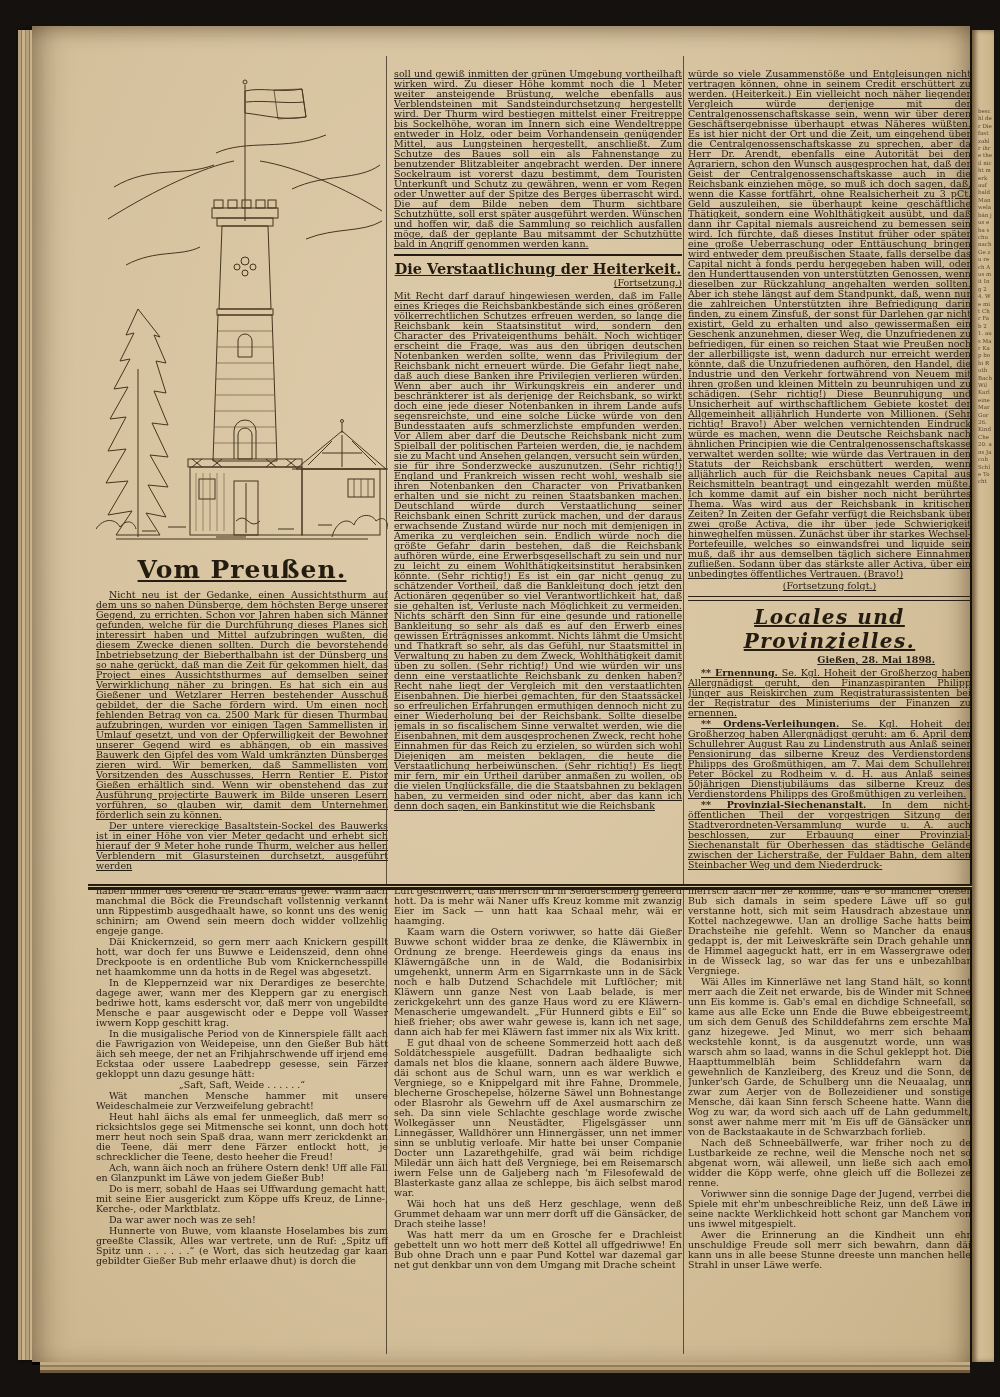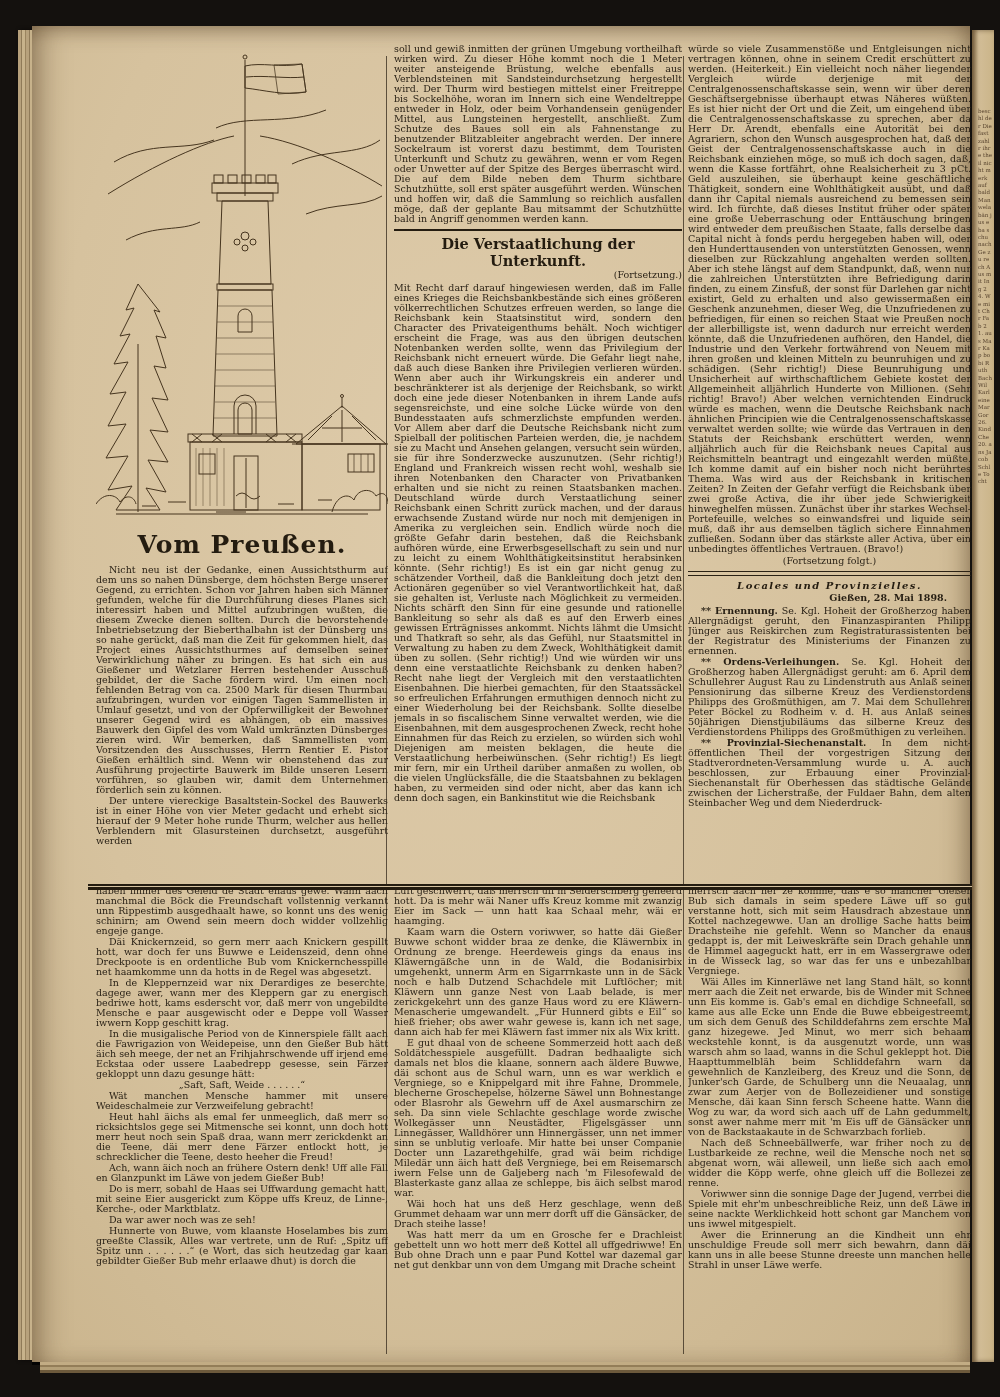--- a/index.html
+++ b/index.html
@@ -19,39 +19,39 @@
     background:repeating-linear-gradient(180deg,#c2ac84 0 3px,#937d58 3px 5px,#b5a078 5px 8px,#6d5a3c 8px 11px);}
   
   .sliver{position:absolute;left:972px;top:30px;width:22px;height:1332px;
     background:linear-gradient(90deg,#a88f66 0,#d2bd97 30%,#cab488 100%);
     box-shadow:inset 3px 0 5px rgba(60,40,18,.55);overflow:hidden;}
   .sliver-text{padding:78px 2px 0 6px;font-size:5.5px;line-height:7.4px;color:#55412c;
     word-break:break-all;}
   
   .col{position:absolute;overflow:hidden;color:#261e13;}
   .c1{left:64px;width:292px;}  .c2{left:362px;width:288px;}  .c3{left:656px;width:283px;}
-  .top{top:18px;height:826px;} .bot{top:860px;height:452px;}
+  .top{top:43px;height:826px;text-decoration:underline;} .bot{top:860px;height:452px;}
   .vrule{position:absolute;top:30px;height:1298px;width:1px;background:#3c3122;opacity:.8;}
   .vr1{left:354px;} .vr2{left:651px;}
   .feu-rule{position:absolute;left:56px;top:858px;width:884px;height:6px;
     background:linear-gradient(180deg,#241c10 0 2px,#d6c3a0 2px 3px,#241c10 3px 6px);}
   
   p{margin:0 0 1px 0;font-size:9.5px;line-height:10px;text-align:justify;}
   .ind{text-indent:13px;}
   .lead{font-weight:bold;}
   h2.duens{font-size:25px;font-weight:bold;text-align:center;margin:10px 0 6px 0;color:#241c10;
     letter-spacing:1px;}
   h3.rbank{font-size:14.5px;font-weight:bold;text-align:center;margin:3px 0 0 0;color:#241c10;}
   .subt{text-align:right;font-size:9.5px;margin:1px 0 3px 0;}
   .hr1{border-top:2px solid #241c10;margin:5px 0 4px 0;}
   .hr2{height:3px;border-top:1px solid #2a2114;border-bottom:1px solid #2a2114;margin:5px 0 4px 0;}
   .fort{text-align:center;text-indent:0;margin:2px 0 3px 0;}
-  h3.loc{font-size:10px;font-weight:bold;font-style:italic;text-align:center;margin:4px 0 2px 0;
+  h3.loc{font-size:20px;font-weight:bold;font-style:italic;text-align:center;margin:4px 0 2px 0;
     letter-spacing:1.5px;color:#241c10;}
-  .dateline{text-align:right;font-weight:bold;padding-right:24px;margin:0 0 3px 0;text-indent:0;}
+  .dateline{text-align:right;font-weight:bold;padding-right:36px;margin:0 0 3px 0;text-indent:0;}
   .qline{text-align:center;text-indent:0;}
   figure{margin:0;}
   .ill path,.ill line,.ill rect,.ill circle,.ill polyline{stroke:#46351f;fill:none;stroke-width:1;}
 </style>
 </head>
 <body>
 
 <div class="scene">
   <div class="left-edge"></div>
 
@@ -124,21 +124,21 @@
         </svg>
       </figure>
       <h2 class="duens">Vom Preußen.</h2>
       <p class="ind">Nicht neu ist der Gedanke, einen Aussichtsthurm auf dem uns so nahen Dünsberge, dem höchsten Berge unserer Gegend, zu errichten. Schon vor Jahren haben sich Männer gefunden, welche für die Durchführung dieses Planes sich interessirt haben und Mittel aufzubringen wußten, die diesem Zwecke dienen sollten. Durch die bevorstehende Inbetriebsetzung der Bieberthalbahn ist der Dünsberg uns so nahe gerückt, daß man die Zeit für gekommen hielt, das Project eines Aussichtsthurmes auf demselben seiner Verwirklichung näher zu bringen. Es hat sich ein aus Gießener und Wetzlarer Herren bestehender Ausschuß gebildet, der die Sache fördern wird. Um einen noch fehlenden Betrag von ca. 2500 Mark für diesen Thurmbau aufzubringen, wurden vor einigen Tagen Sammellisten in Umlauf gesetzt, und von der Opferwilligkeit der Bewohner unserer Gegend wird es abhängen, ob ein massives Bauwerk den Gipfel des vom Wald umkränzten Dünsberges zieren wird. Wir bemerken, daß Sammellisten vom Vorsitzenden des Ausschusses, Herrn Rentier E. Pistor Gießen erhältlich sind. Wenn wir obenstehend das zur Ausführung projectirte Bauwerk im Bilde unseren Lesern vorführen, so glauben wir, damit dem Unternehmen förderlich sein zu können.</p>
       <p class="ind">Der untere viereckige Basaltstein-Sockel des Bauwerks ist in einer Höhe von vier Meter gedacht und erhebt sich hierauf der 9 Meter hohe runde Thurm, welcher aus hellen Verblendern mit Glasursteinen durchsetzt, ausgeführt werden</p>
     </div>
 
     <div class="col c2 top">
       <p>soll und gewiß inmitten der grünen Umgebung vortheilhaft wirken wird. Zu dieser Höhe kommt noch die 1 Meter weiter ansteigende Brüstung, welche ebenfalls aus Verblendsteinen mit Sandsteindurchsetzung hergestellt wird. Der Thurm wird bestiegen mittelst einer Freitreppe bis Sockelhöhe, woran im Innern sich eine Wendeltreppe entweder in Holz, oder beim Vorhandensein genügender Mittel, aus Lungsteinen hergestellt, anschließt. Zum Schutze des Baues soll ein als Fahnenstange zu benutzender Blitzableiter angebracht werden. Der innere Sockelraum ist vorerst dazu bestimmt, dem Touristen Unterkunft und Schutz zu gewähren, wenn er vom Regen oder Unwetter auf der Spitze des Berges überrascht wird. Die auf dem Bilde neben dem Thurm sichtbare Schutzhütte, soll erst später ausgeführt werden. Wünschen und hoffen wir, daß die Sammlung so reichlich ausfallen möge, daß der geplante Bau mitsammt der Schutzhütte bald in Angriff genommen werden kann.</p>
       <div class="hr1"></div>
-      <h3 class="rbank">Die Verstaatlichung der Unterkunft.</h3>
+      <h3 class="rbank">Die Verstaatlichung der Heiterkeit.</h3>
       <p class="subt">(Fortsetzung.)</p>
       <p>Mit Recht darf darauf hingewiesen werden, daß im Falle eines Krieges die Reichsbankbestände sich eines größeren völkerrechtlichen Schutzes erfreuen werden, so lange die Reichsbank kein Staatsinstitut wird, sondern den Character des Privateigenthums behält. Noch wichtiger erscheint die Frage, was aus den übrigen deutschen Notenbanken werden sollte, wenn das Privilegium der Reichsbank nicht erneuert würde. Die Gefahr liegt nahe, daß auch diese Banken ihre Privilegien verlieren würden. Wenn aber auch ihr Wirkungskreis ein anderer und beschränkterer ist als derjenige der Reichsbank, so wirkt doch eine jede dieser Notenbanken in ihrem Lande aufs segensreichste, und eine solche Lücke würde von den Bundesstaaten aufs schmerzlichste empfunden werden. Vor Allem aber darf die Deutsche Reichsbank nicht zum Spielball der politischen Parteien werden, die, je nachdem sie zu Macht und Ansehen gelangen, versucht sein würden, sie für ihre Sonderzwecke auszunutzen. (Sehr richtig!) England und Frankreich wissen recht wohl, weshalb sie ihren Notenbanken den Character von Privatbanken erhalten und sie nicht zu reinen Staatsbanken machen. Deutschland würde durch Verstaatlichung seiner Reichsbank einen Schritt zurück machen, und der daraus erwachsende Zustand würde nur noch mit demjenigen in Amerika zu vergleichen sein. Endlich würde noch die größte Gefahr darin bestehen, daß die Reichsbank aufhören würde, eine Erwerbsgesellschaft zu sein und nur zu leicht zu einem Wohlthätigkeitsinstitut herabsinken könnte. (Sehr richtig!) Es ist ein gar nicht genug zu schätzender Vortheil, daß die Bankleitung doch jetzt den Actionären gegenüber so viel Verantwortlichkeit hat, daß sie gehalten ist, Verluste nach Möglichkeit zu vermeiden. Nichts schärft den Sinn für eine gesunde und rationelle Bankleitung so sehr als daß es auf den Erwerb eines gewissen Erträgnisses ankommt. Nichts lähmt die Umsicht und Thatkraft so sehr, als das Gefühl, nur Staatsmittel in Verwaltung zu haben zu dem Zweck, Wohlthätigkeit damit üben zu sollen. (Sehr richtig!) Und wie würden wir uns denn eine verstaatlichte Reichsbank zu denken haben? Recht nahe liegt der Vergleich mit den verstaatlichten Eisenbahnen. Die hierbei gemachten, für den Staatssäckel so erfreulichen Erfahrungen ermuthigen dennoch nicht zu einer Wiederholung bei der Reichsbank. Sollte dieselbe jemals in so fiscalischem Sinne verwaltet werden, wie die Eisenbahnen, mit dem ausgesprochenen Zweck, recht hohe Einnahmen für das Reich zu erzielen, so würden sich wohl Diejenigen am meisten beklagen, die heute die Verstaatlichung herbeiwünschen. (Sehr richtig!) Es liegt mir fern, mir ein Urtheil darüber anmaßen zu wollen, ob die vielen Unglücksfälle, die die Staatsbahnen zu beklagen haben, zu vermeiden sind oder nicht, aber das kann ich denn doch sagen, ein Bankinstitut wie die Reichsbank</p>
     </div>
 
     <div class="col c3 top">
       <p>würde so viele Zusammenstöße und Entgleisungen nicht vertragen können, ohne in seinem Credit erschüttert zu werden. (Heiterkeit.) Ein vielleicht noch näher liegender Vergleich würde derjenige mit der Centralgenossenschaftskasse sein, wenn wir über deren Geschäftsergebnisse überhaupt etwas Näheres wüßten. Es ist hier nicht der Ort und die Zeit, um eingehend über die Centralgenossenschaftskasse zu sprechen, aber da Herr Dr. Arendt, ebenfalls eine Autorität bei den Agrariern, schon den Wunsch ausgesprochen hat, daß der Geist der Centralgenossenschaftskasse auch in die Reichsbank einziehen möge, so muß ich doch sagen, daß, wenn die Kasse fortfährt, ohne Realsicherheit zu 3 pCt. Geld auszuleihen, sie überhaupt keine geschäftliche Thätigkeit, sondern eine Wohlthätigkeit ausübt, und daß dann ihr Capital niemals ausreichend zu bemessen sein wird. Ich fürchte, daß dieses Institut früher oder später eine große Ueberraschung oder Enttäuschung bringen wird entweder dem preußischen Staate, falls derselbe das Capital nicht à fonds perdu hergegeben haben will, oder den Hunderttausenden von unterstützten Genossen, wenn dieselben zur Rückzahlung angehalten werden sollten. Aber ich stehe längst auf dem Standpunkt, daß, wenn nur die zahlreichen Unterstützten ihre Befriedigung darin finden, zu einem Zinsfuß, der sonst für Darlehen gar nicht existirt, Geld zu erhalten und also gewissermaßen ein Geschenk anzunehmen, dieser Weg, die Unzufriedenen zu befriedigen, für einen so reichen Staat wie Preußen noch der allerbilligste ist, wenn dadurch nur erreicht werden könnte, daß die Unzufriedenen aufhören, den Handel, die Industrie und den Verkehr fortwährend von Neuem mit ihren großen und kleinen Mitteln zu beunruhigen und zu schädigen. (Sehr richtig!) Diese Beunruhigung und Unsicherheit auf wirthschaftlichem Gebiete kostet der Allgemeinheit alljährlich Hunderte von Millionen. (Sehr richtig! Bravo!) Aber welchen vernichtenden Eindruck würde es machen, wenn die Deutsche Reichsbank nach ähnlichen Principien wie die Centralgenossenschaftskasse verwaltet werden sollte; wie würde das Vertrauen in den Statuts der Reichsbank erschüttert werden, wenn alljährlich auch für die Reichsbank neues Capital aus Reichsmitteln beantragt und eingezahlt werden müßte. Ich komme damit auf ein bisher noch nicht berührtes Thema. Was wird aus der Reichsbank in kritischen Zeiten? In Zeiten der Gefahr verfügt die Reichsbank über zwei große Activa, die ihr über jede Schwierigkeit hinweghelfen müssen. Zunächst über ihr starkes Wechsel-Portefeuille, welches so einwandsfrei und liquide sein muß, daß ihr aus demselben täglich sichere Einnahmen zufließen. Sodann über das stärkste aller Activa, über ein unbedingtes öffentliches Vertrauen. (Bravo!)</p>
       <p class="fort">(Fortsetzung folgt.)</p>
       <div class="hr2"></div>
       <h3 class="loc">Locales und Provinzielles.</h3>
       <p class="dateline">Gießen, 28. Mai 1898.</p>

